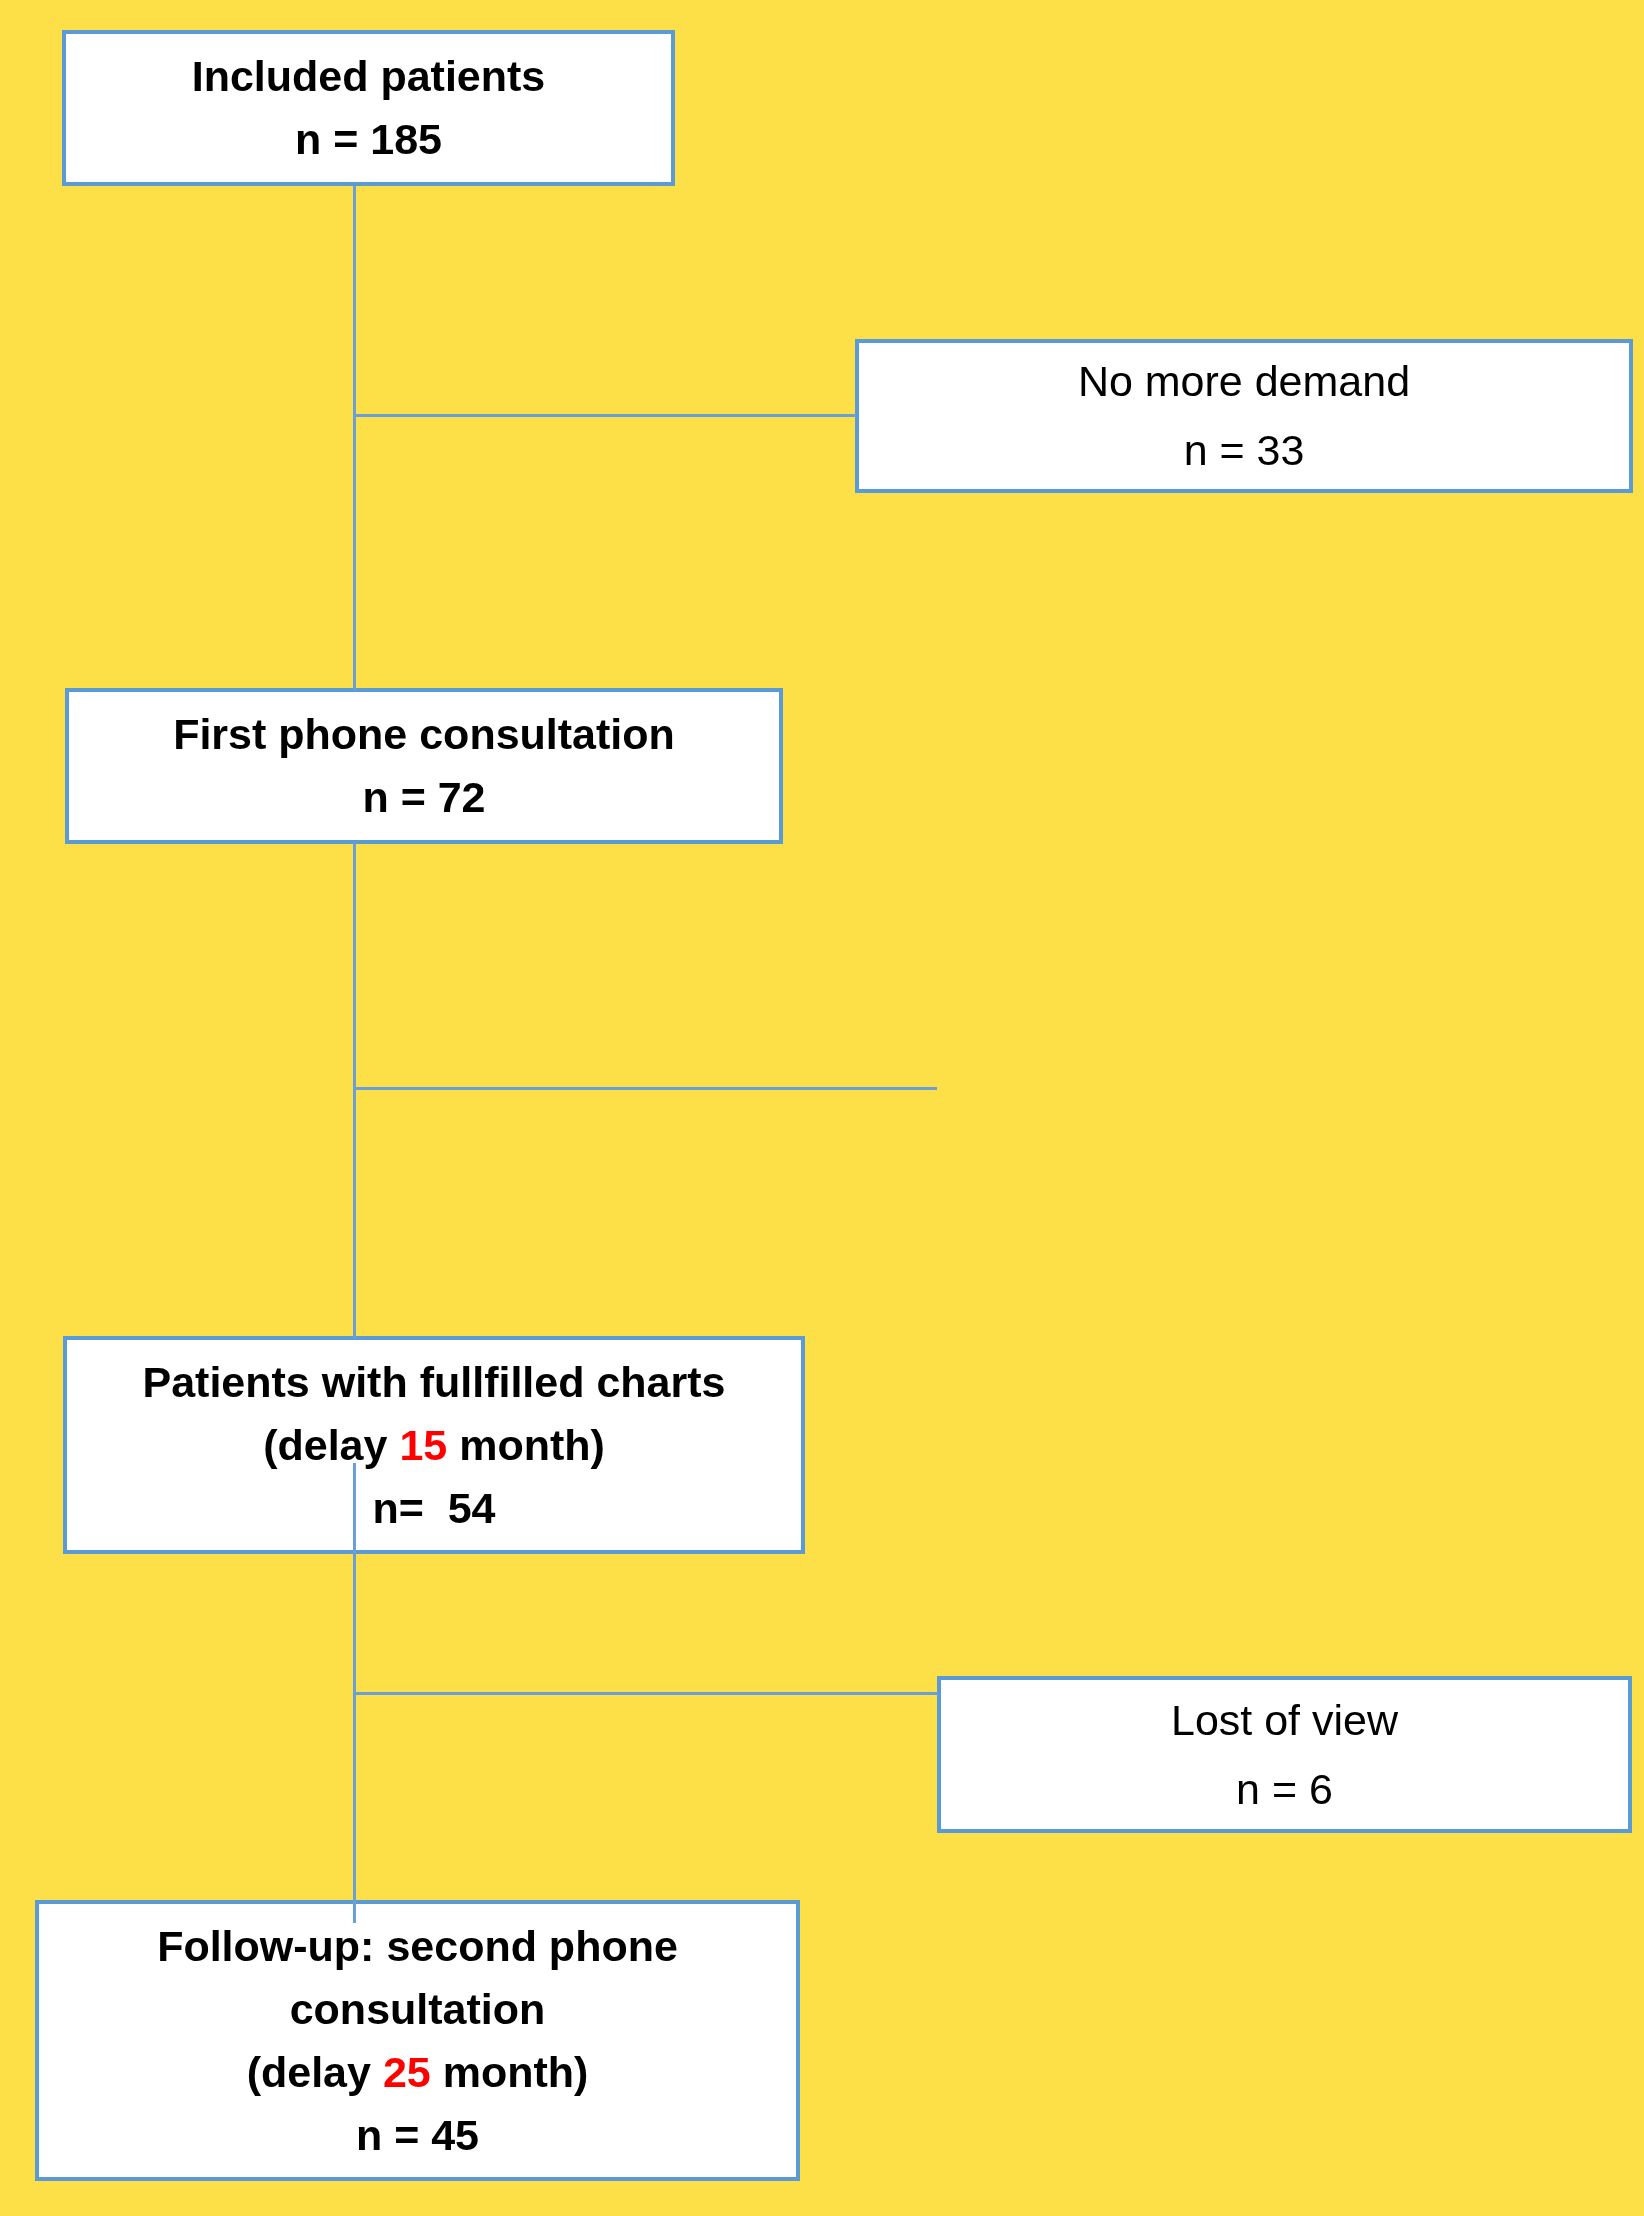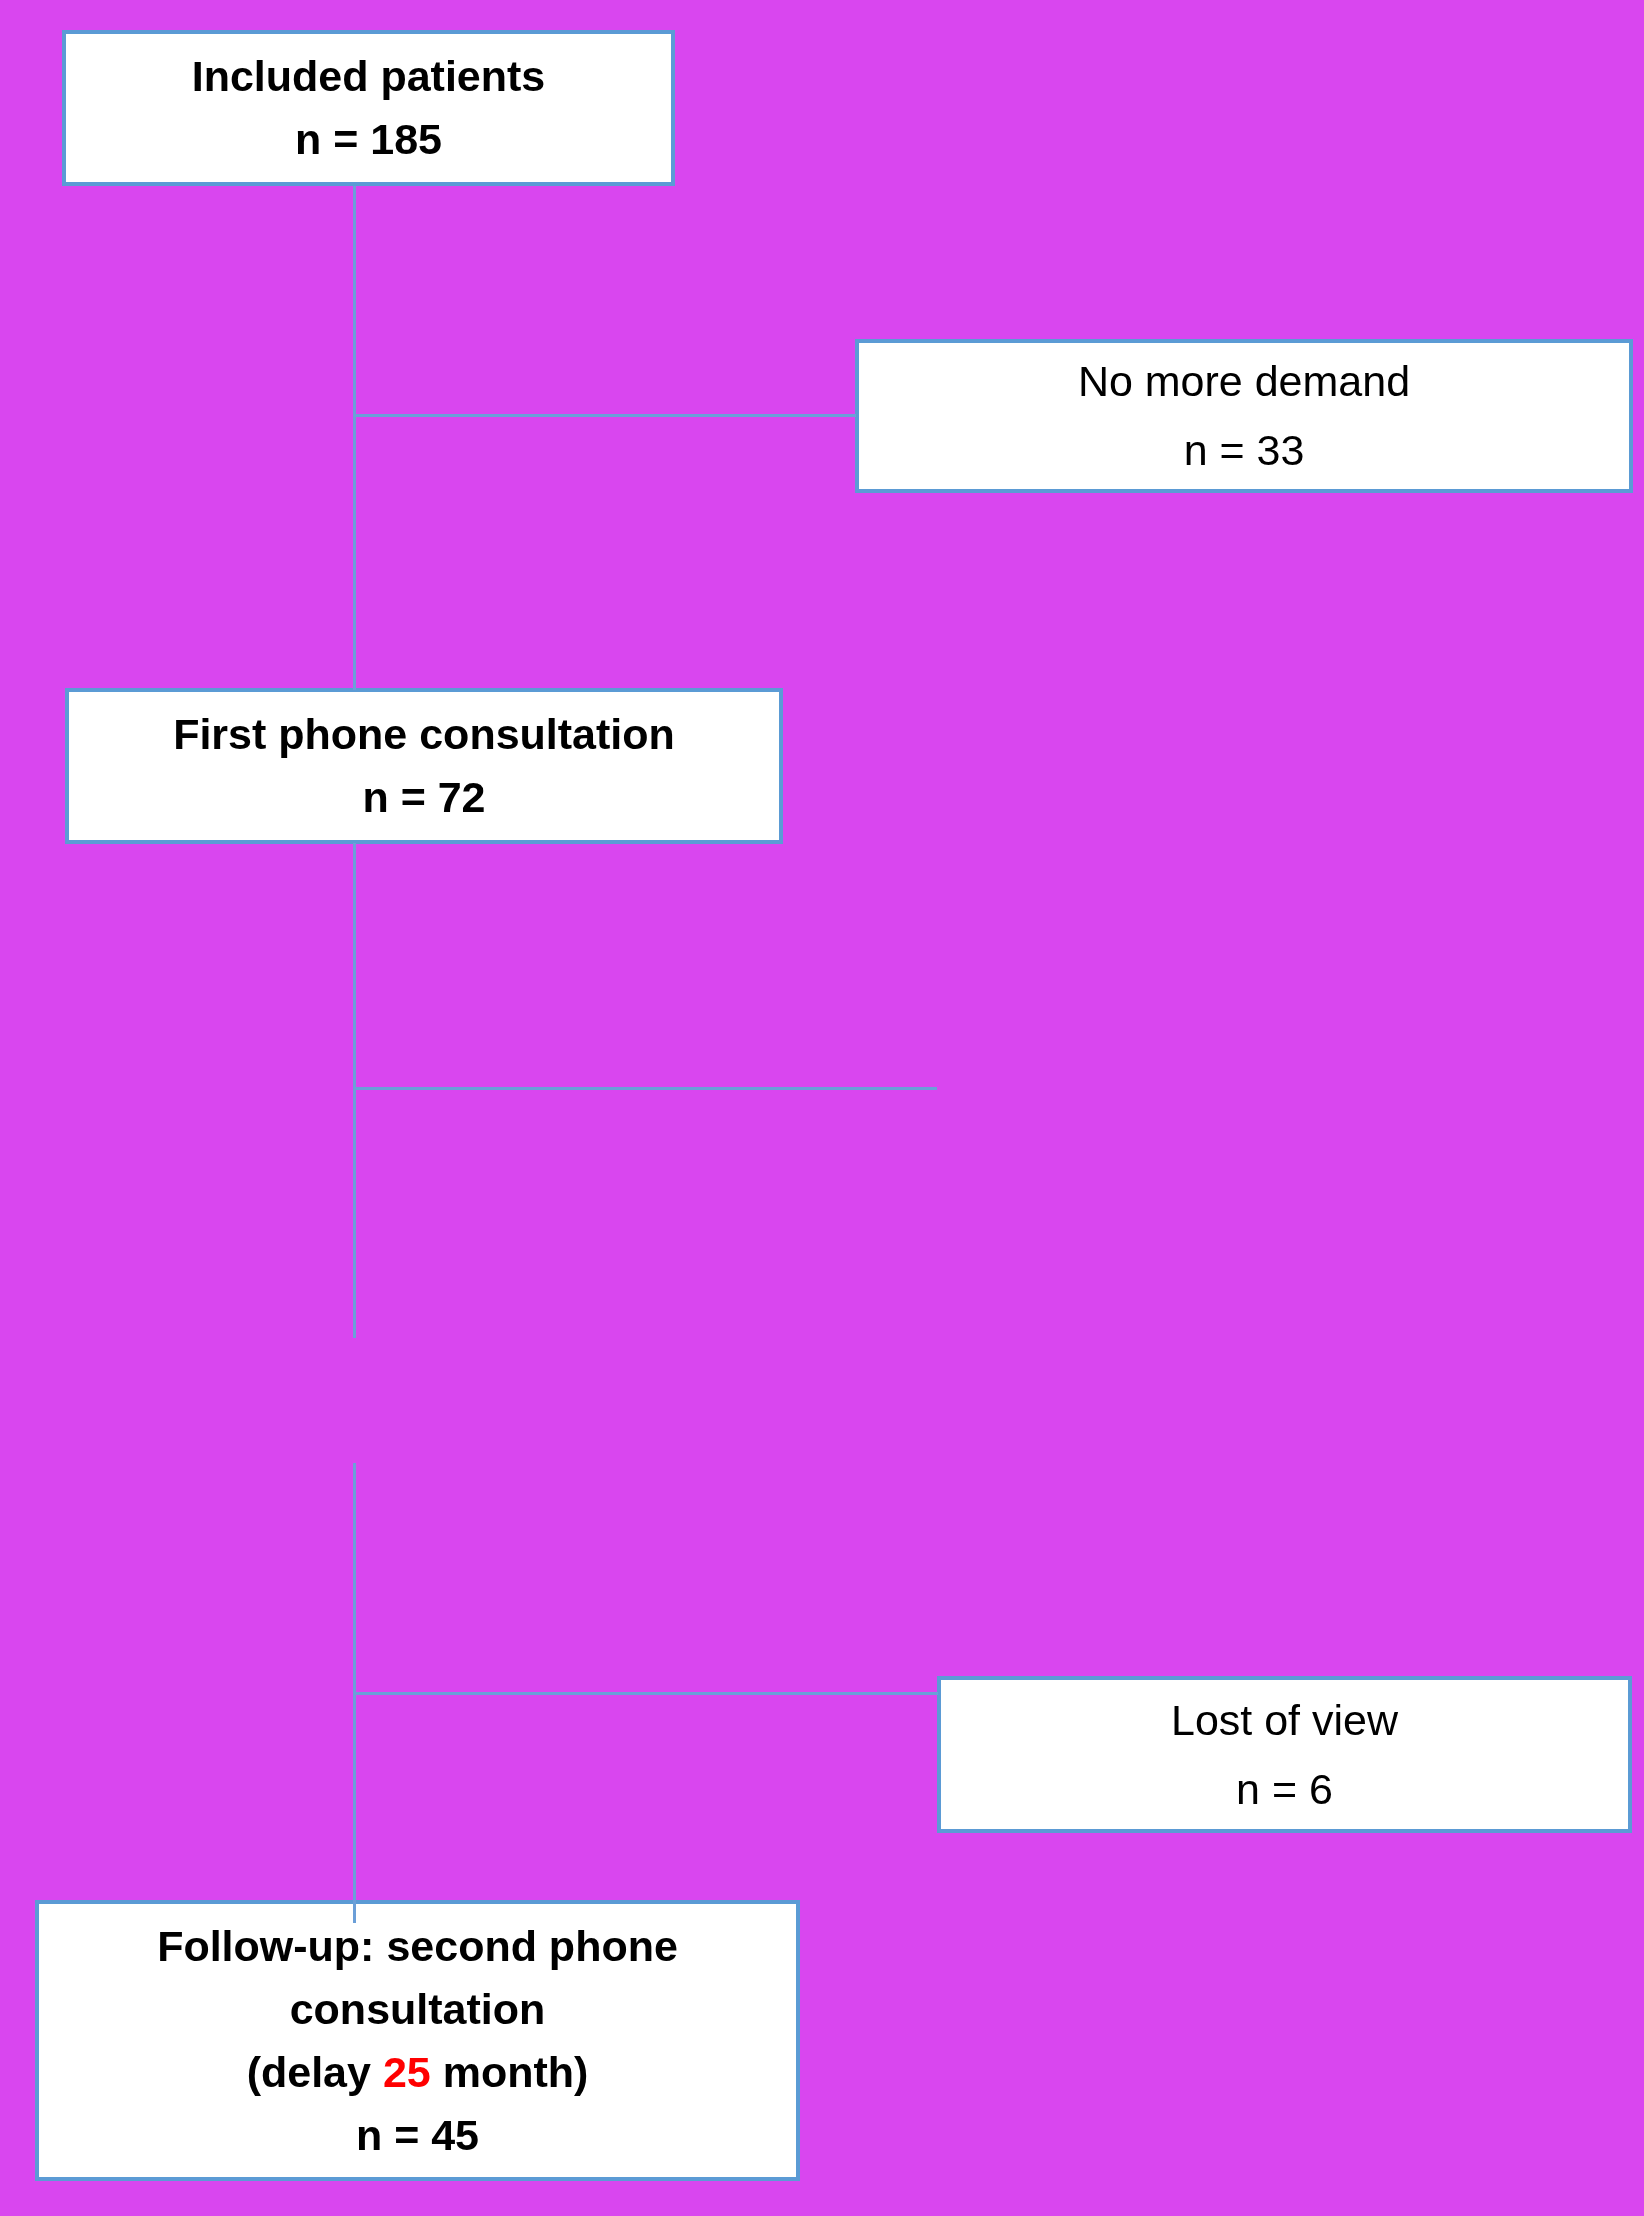--- a/index.html
+++ b/index.html
@@ -4,21 +4,21 @@
 <style>
   html, body {
     margin: 0;
     padding: 0;
     background: #ffffff;
   }
   .canvas {
     position: relative;
     width: 1644px;
     height: 2216px;
-    background: #d946ef;
+    background: #fde047;
     font-family: "Liberation Sans", sans-serif;
     color: #000000;
     overflow: hidden;
   }
   .box {
     position: absolute;
     box-sizing: border-box;
     border: 4px solid #5B9BD5;
     background: #ffffff;
     display: flex;
@@ -63,20 +63,25 @@
     <div class="line">No more demand</div>
     <div class="line">n = 33</div>
   </div>
 
   <div class="box bold" style="left:65px; top:688px; width:718px; height:156px">
     <div class="line">First phone consultation</div>
     <div class="line">n = 72</div>
   </div>
 
 
+  <div class="box bold" style="left:63px; top:1336px; width:742px; height:218px">
+    <div class="line">Patients with fullfilled charts</div>
+    <div class="line"><span>(delay </span><span class="red">15</span><span> month)</span></div>
+    <div class="line">n=  54</div>
+  </div>
 
   <div class="box regular" style="left:937px; top:1676px; width:695px; height:157px">
     <div class="line">Lost of view</div>
     <div class="line">n = 6</div>
   </div>
 
   <div class="box bold" style="left:35px; top:1900px; width:765px; height:281px">
     <div class="line">Follow-up: second phone</div>
     <div class="line">consultation</div>
     <div class="line"><span>(delay </span><span class="red">25</span><span> month)</span></div>

